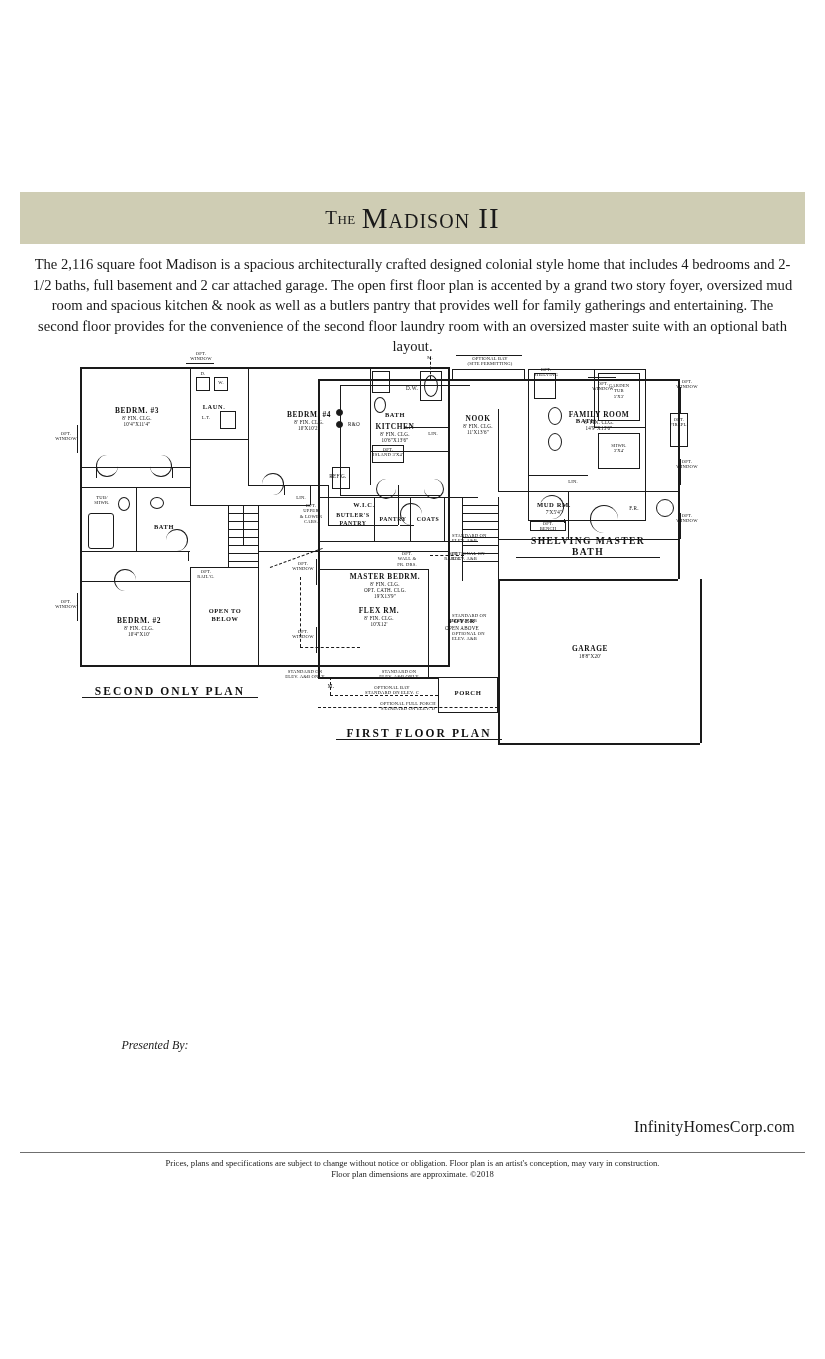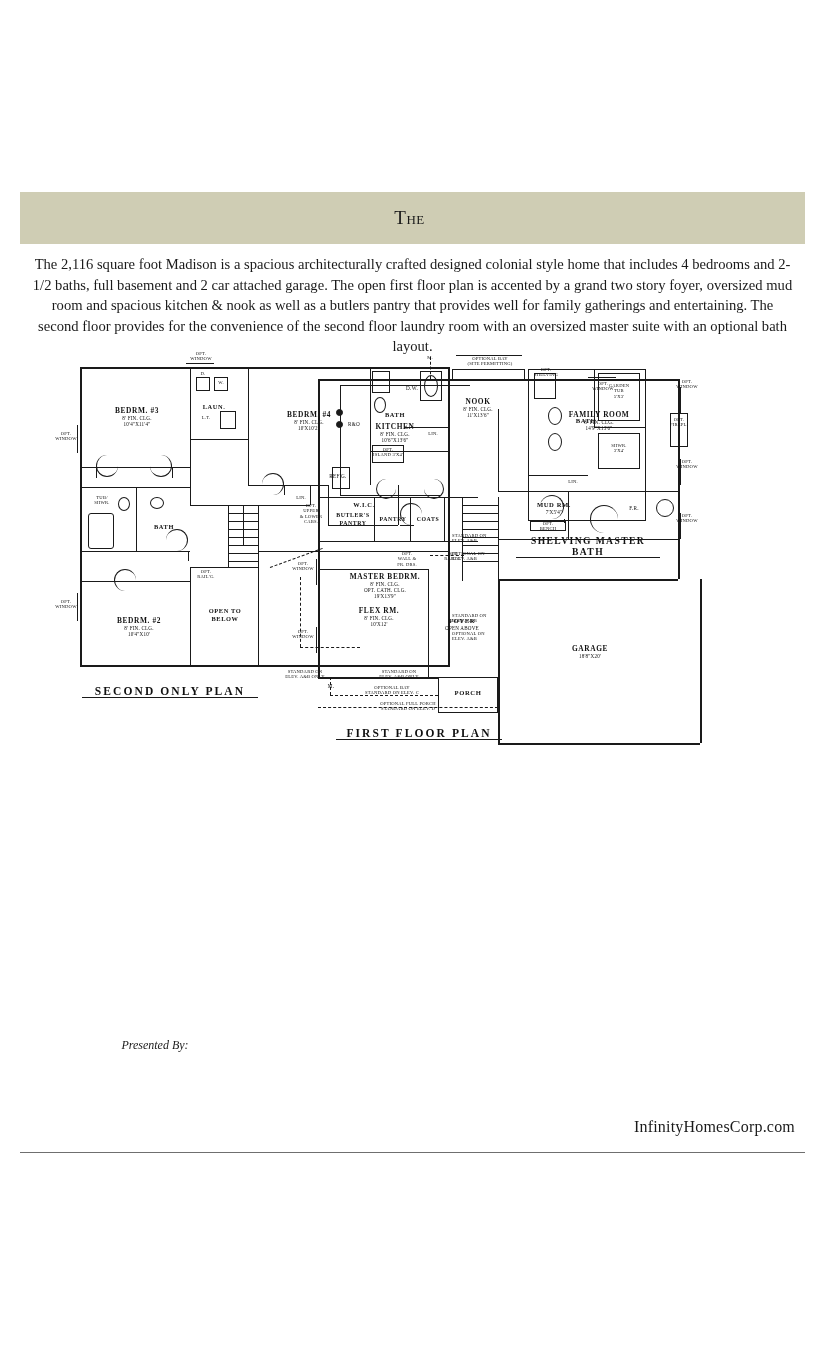--- a/index.html
+++ b/index.html
@@ -55,20 +55,21 @@
   .legal{position:absolute;left:20px;top:1158px;width:785px;text-align:center;font-size:8.6px;line-height:11px;color:#222;}
 </style>
 </head>
 <body>
 
 <div class="page">
 
   <div class="title-band">
     <div class="title-text">
       <span class="the">The</span>
+      <span class="name">Madison II</span>
     </div>
   </div>
 
   <div class="desc">The 2,116 square foot Madison is a spacious architecturally crafted designed colonial style home that includes 4 bedrooms and 2-1/2 baths, full basement and 2 car attached garage. The open first floor plan is accented by a grand two story foyer, oversized mud room and spacious kitchen &amp; nook as well as a butlers pantry that provides well for family gatherings and entertaining. The second floor provides for the convenience of the second floor laundry room with an oversized master suite with an optional bath layout.</div>
 
   <div class="art">
 
     <div>
 
       <div class="ln hl2" style="left:80px;top:12px;width:225px;"></div>
@@ -237,21 +238,21 @@
       <div class="lbl tiny5" style="left:400px;top:30px;width:24px;">D.W.</div>
       <div class="circ" style="left:336px;top:54px;width:7px;height:7px;background:#1a1a1a;"></div>
       <div class="circ" style="left:336px;top:66px;width:7px;height:7px;background:#1a1a1a;"></div>
       <div class="lbl tiny5" style="left:344px;top:66px;width:20px;">R&amp;O</div>
       <div class="boxthin" style="left:372px;top:90px;width:32px;height:18px;"></div>
       <div class="lbl tiny" style="left:372px;top:92px;width:32px;">OPT.<br>ISLAND 3'X4'</div>
       <div class="boxthin" style="left:332px;top:112px;width:18px;height:22px;"></div>
       <div class="lbl tiny5" style="left:326px;top:118px;width:24px;">REF'G.</div>
 
       <div class="ln vl" style="left:470px;top:24px;height:0px;"></div>
-      <div class="lbl rm" style="left:440px;top:43px;width:76px;">NOOK<small>8' FIN. CLG.<br>11'X13'6"</small></div>
+      <div class="lbl rm" style="left:440px;top:60px;width:76px;">NOOK<small>8' FIN. CLG.<br>11'X13'6"</small></div>
 
       <div class="ln vl" style="left:528px;top:24px;height:30px;"></div>
       <div class="lbl rm" style="left:550px;top:56px;width:98px;">FAMILY ROOM<small>8' FIN. CLG.<br>14'9"X13'6"</small></div>
       <div class="ln hl" style="left:588px;top:22px;width:28px;"></div>
       <div class="lbl tiny" style="left:588px;top:26px;width:30px;">OPT.<br>WINDOW</div>
       <div class="ln vl" style="left:680px;top:32px;height:26px;"></div>
       <div class="lbl tiny" style="left:672px;top:24px;width:30px;">OPT.<br>WINDOW</div>
       <div class="boxthin" style="left:670px;top:58px;width:18px;height:34px;"></div>
       <div class="lbl tiny" style="left:664px;top:62px;width:30px;">OPT.<br>FIREPL.</div>
       <div class="ln vl" style="left:680px;top:104px;height:26px;"></div>
@@ -316,13 +317,17 @@
       <div class="dash" style="left:318px;top:352px;width:180px;"></div>
       <div class="lbl tiny" style="left:318px;top:346px;width:180px;">OPTIONAL FULL PORCH<br>STANDARD ON ELEV. D</div>
 
       <div class="lbl plantitle underline" style="left:336px;top:372px;width:166px;">FIRST FLOOR PLAN</div>
     </div>
   </div>
 
   <div class="presented">Presented By:</div>
   <div class="website">InfinityHomesCorp.com</div>
   <div class="rule"></div>
+  <div class="legal">
+    <div>Prices, plans and specifications are subject to change without notice or obligation. Floor plan is an artist's conception, may vary in construction.</div>
+    <div>Floor plan dimensions are approximate. ©2018</div>
+  </div>
 </div>
 
 </body></html>

